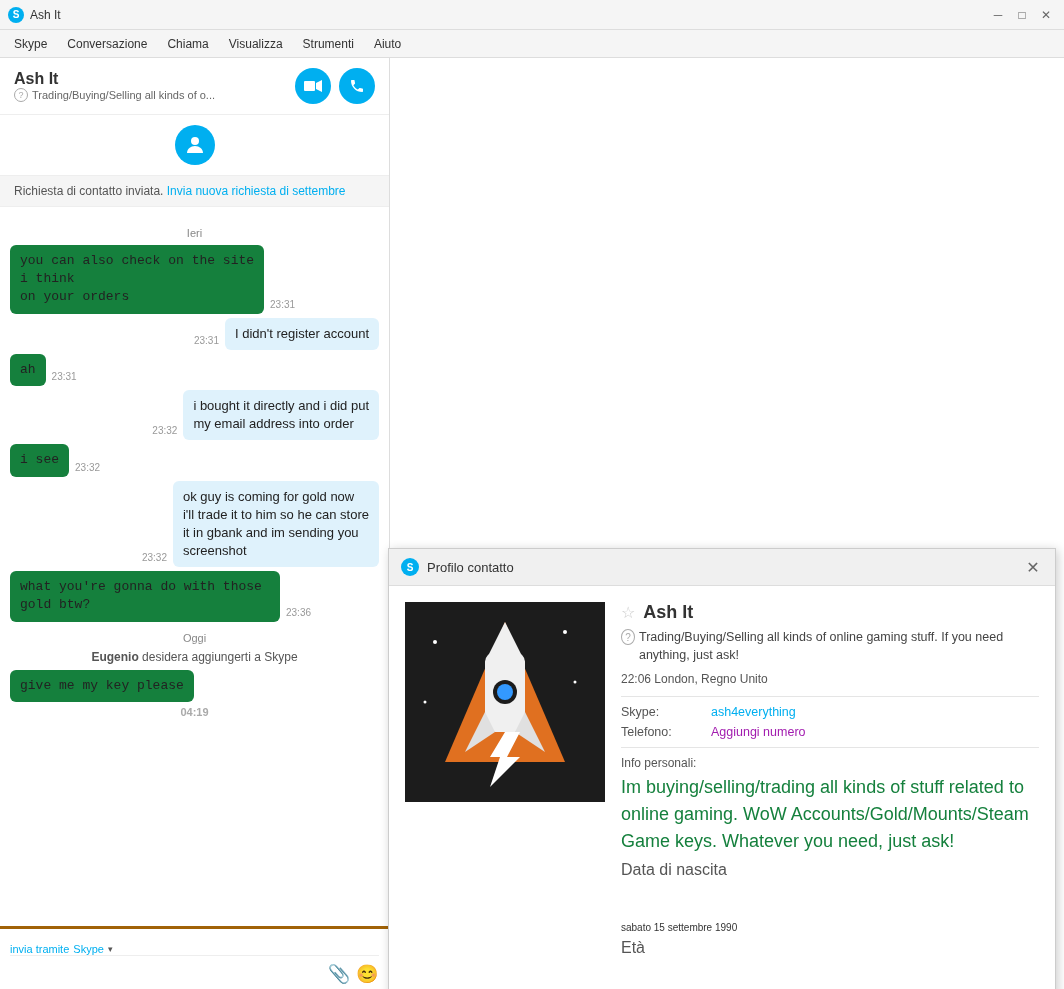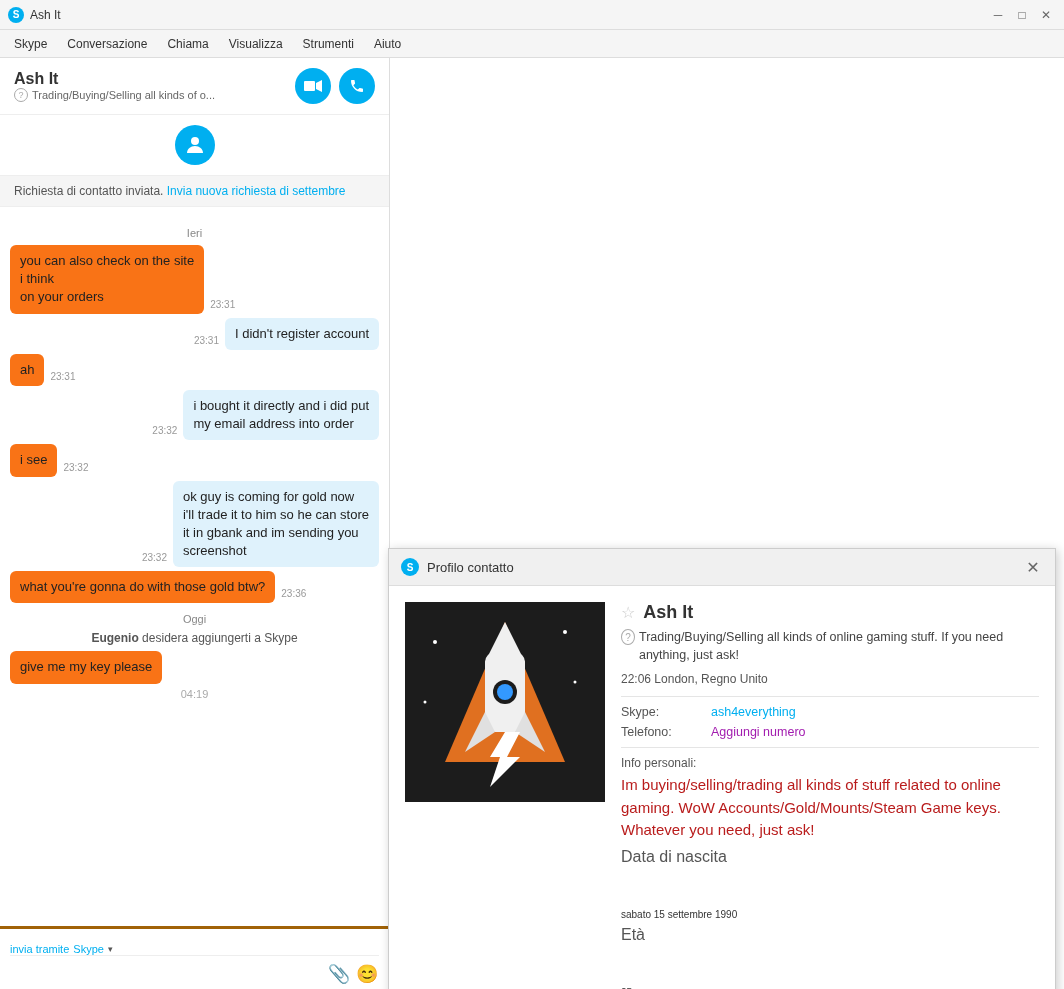--- a/index.html
+++ b/index.html
@@ -144,22 +144,23 @@
     .msg-row.sent { justify-content: flex-end; }
 
     .bubble {
       padding: 7px 10px;
       border-radius: 6px;
       font-size: 13px;
       max-width: 270px;
       line-height: 1.4;
     }
     .bubble.received {
-      background: #f97316;
+      background: #15803d;
       color: #222;
+      font-family: Liberation Mono, monospace;
     }
     .bubble.sent {
       background: #dff2fc;
       color: #222;
     }
     .msg-time {
       font-size: 10px;
       color: #999;
       margin-left: 6px;
       margin-right: 6px;
@@ -301,22 +302,22 @@
       cursor: pointer;
     }
     .profile-field-value.muted { color: #a21caf; }
     .profile-section-title {
       font-size: 12px;
       color: #555;
       margin-top: 8px;
       margin-bottom: 4px;
     }
     .profile-personal-info {
-      font-size: 15px;
-      color: #b91c1c;
+      font-size: 18px;
+      color: #15803d;
       line-height: 1.5;
     }
     .profile-info-label {
       font-size: 16px;
       color: #555;
       margin-top: 6px;
     }
     .profile-info-value {
       font-size: 10px;
       color: #333;
@@ -437,21 +438,21 @@
     <div class="day-divider">Oggi</div>
 
     <div style="text-align:center; font-size:12px; color:#555; margin:6px 0;">
       <span><strong>Eugenio</strong> desidera aggiungerti a Skype</span>
     </div>
 
     <div class="msg-row received">
       <div class="bubble received">give me my key please</div>
     </div>
 
-    <div style="text-align:center; font-size:11px; color:#aaa; margin:4px 0;">04:19</div>
+    <div style="text-align:center; font-size:11px; color:#aaa; margin:4px 0;font-weight:bold;">04:19</div>
   </div>
 
   <div style="border-top:3px solid #a16207; padding: 14px 10px 4px;">
     <div class="send-via">
       <span>invia tramite</span>
       <span style="color:#00aff0; cursor:pointer;">Skype</span>
       <span style="color:#555; font-size:9px;">▾</span>
     </div>
     <div class="input-row">
       <input type="text" class="chat-input" placeholder="" style="">

